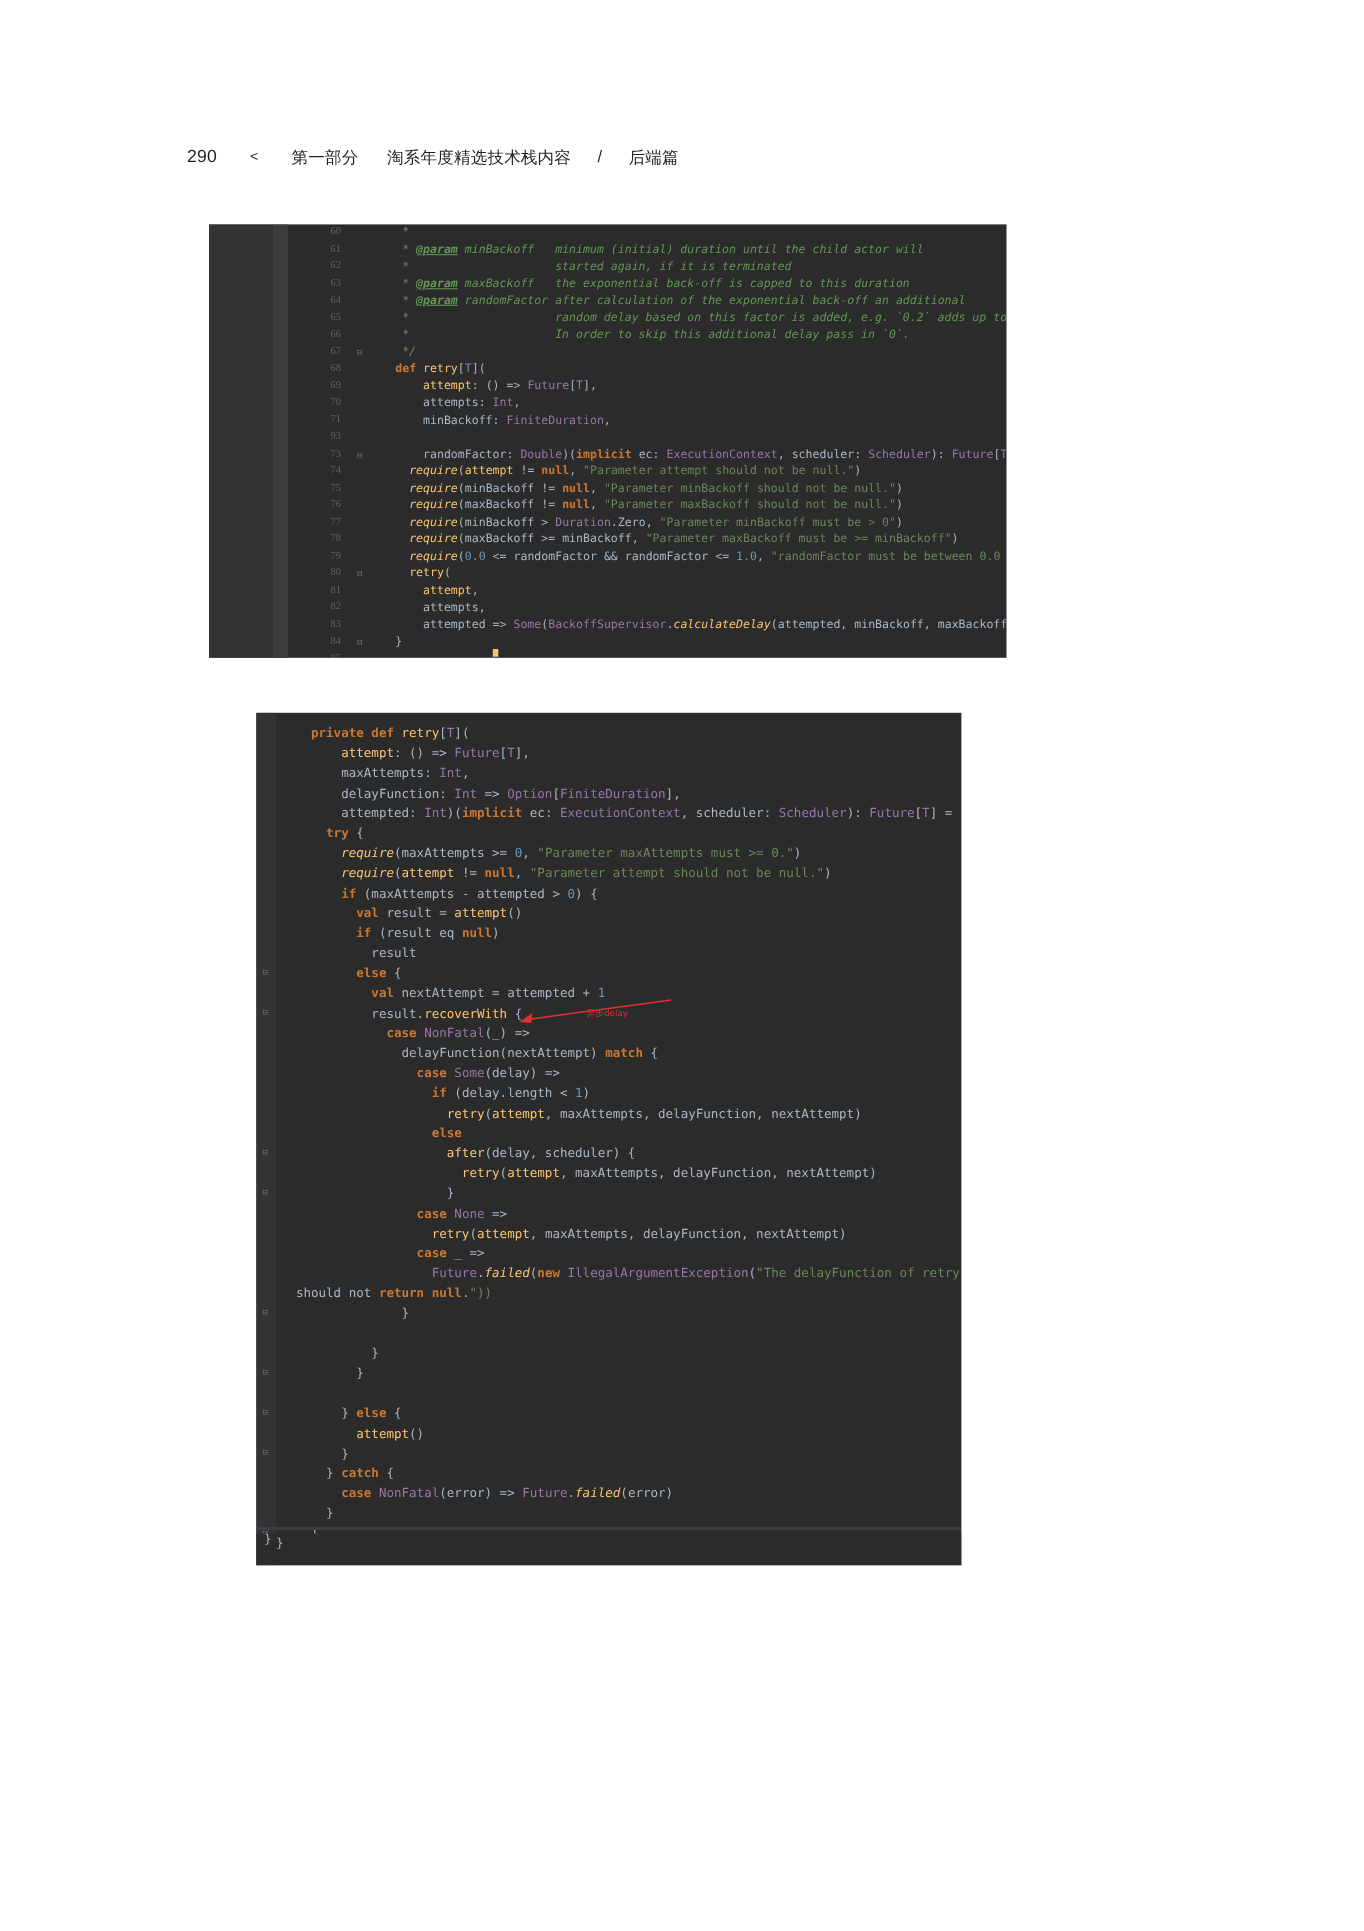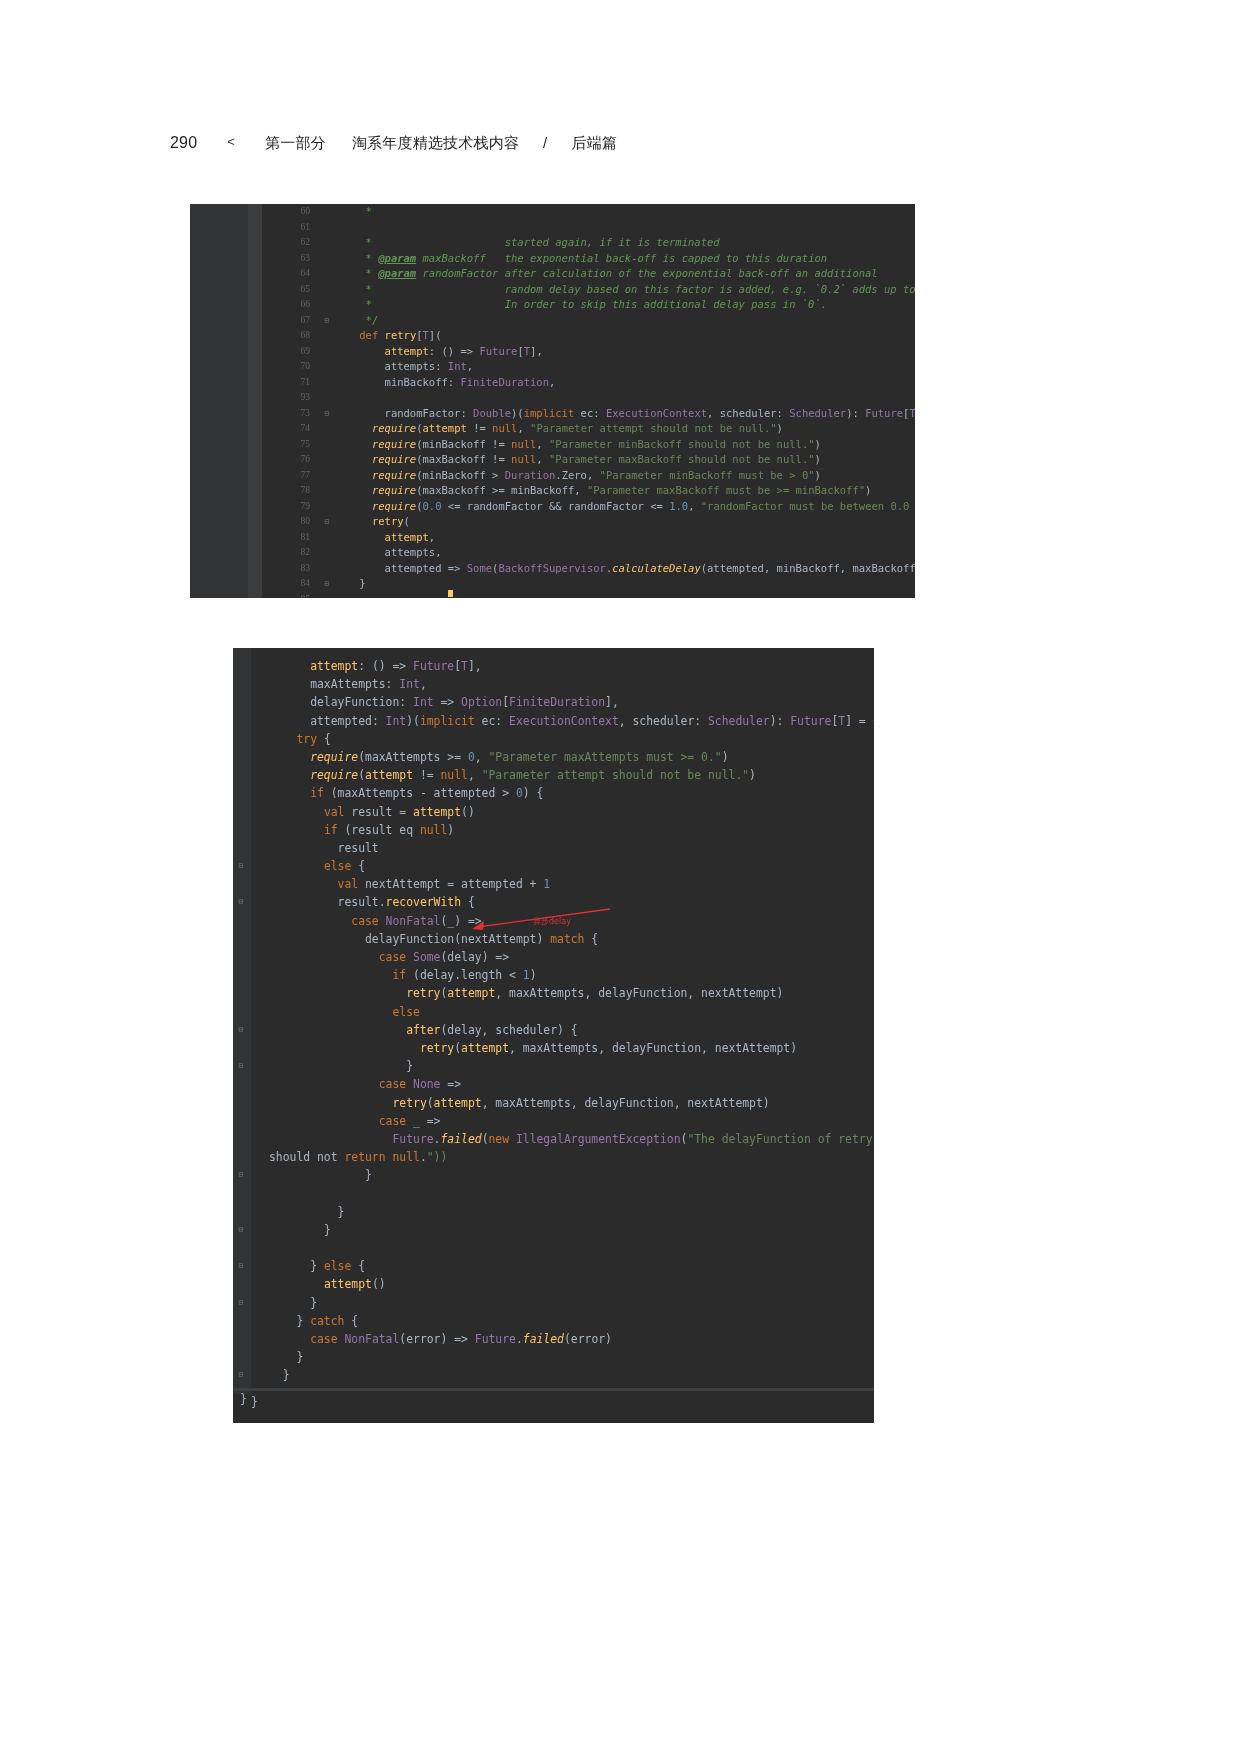--- a/index.html
+++ b/index.html
@@ -169,21 +169,21 @@
     white-space: pre;
   }
   .outside-brace {
     position: absolute;
     left: 240px;
     top: 1392px;
     font-family: "DejaVu Sans Mono", monospace;
     font-size: 11.4px;
     color: #a9b7c6;
   }          
-  .kb { color: #cc7832; font-weight: normal; }
+  .kb { color: #cc7832; font-weight: bold; }
   .fn { color: #ffc66d; }          
   .fi { color: #ffc66d; font-style: italic; }          
   .st { color: #6a8759; }          
   .cm { color: #629755; font-style: italic; }  
   .ctb{ color: #629755; font-style: italic; font-weight: bold; text-decoration: underline; }
   .pr { color: #a9b7c6; }
   .tparam { color: #9876aa; }
   .bl { color: #6897bb; }
 
   
@@ -216,21 +216,21 @@
   <span class="crumb" style="margin-left:10px">淘系年度精选技术栈内容</span>
   <span class="slash">/</span>
   <span class="crumb">后端篇</span>
 </div>
 
 <div class="code-block" id="block-one">
   <div class="gutter"></div>
   <div class="gutter-fold"></div>
   <div class="code-area" id="b1-rows">
       <div class="row"><span class="ln">60</span><span class="fold"></span><span class="src"><span class="cm">     *</span></span></div>
-      <div class="row"><span class="ln">61</span><span class="fold"></span></div>
+      <div class="row"><span class="ln">61</span><span class="fold"></span><span class="src"><span class="cm">     * <span class="ctb">@param</span> minBackoff   minimum (initial) duration until the child actor will</span></span></div>
       <div class="row"><span class="ln">62</span><span class="fold"></span><span class="src"><span class="cm">     *                     started again, if it is terminated</span></span></div>
       <div class="row"><span class="ln">63</span><span class="fold"></span><span class="src"><span class="cm">     * <span class="ctb">@param</span> maxBackoff   the exponential back-off is capped to this duration</span></span></div>
       <div class="row"><span class="ln">64</span><span class="fold"></span><span class="src"><span class="cm">     * <span class="ctb">@param</span> randomFactor after calculation of the exponential back-off an additional</span></span></div>
       <div class="row"><span class="ln">65</span><span class="fold"></span><span class="src"><span class="cm">     *                     random delay based on this factor is added, e.g. `0.2` adds up to `20%` delay.</span></span></div>
       <div class="row"><span class="ln">66</span><span class="fold"></span><span class="src"><span class="cm">     *                     In order to skip this additional delay pass in `0`.</span></span></div>
       <div class="row"><span class="ln">67</span><span class="fold">⊟</span><span class="src"><span class="cm">     */</span></span></div>
       <div class="row"><span class="ln">68</span><span class="fold"></span><span class="src">    <span class="kb">def</span> <span class="fn">retry</span><span class="pr">[</span><span class="tparam">T</span><span class="pr">](</span></span></div>
       <div class="row"><span class="ln">69</span><span class="fold"></span><span class="src">        <span class="fn">attempt</span><span class="pr">:</span> <span class="pr">()</span> <span class="pr">=&gt;</span> <span class="tparam">Future</span><span class="pr">[</span><span class="tparam">T</span><span class="pr">],</span></span></div>
       <div class="row"><span class="ln">70</span><span class="fold"></span><span class="src">        attempts<span class="pr">:</span> <span class="tparam">Int</span><span class="pr">,</span></span></div>
       <div class="row"><span class="ln">71</span><span class="fold"></span><span class="src">        minBackoff<span class="pr">:</span> <span class="tparam">FiniteDuration</span><span class="pr">,</span></span></div>
@@ -248,20 +248,21 @@
       <div class="row"><span class="ln">83</span><span class="fold"></span><span class="src">        attempted <span class="pr">=&gt;</span> <span class="tparam">Some</span><span class="pr">(</span><span class="tparam">BackoffSupervisor</span><span class="pr">.</span><span class="fi">calculateDelay</span><span class="pr">(</span>attempted<span class="pr">,</span> minBackoff<span class="pr">,</span> maxBackoff randomFactor</span></div>
       <div class="row"><span class="ln">84</span><span class="fold">⊟</span><span class="src">    <span class="pr">}</span></span></div>
       <div class="row"><span class="ln">85</span><span class="fold"></span><span class="src"></span></div>
     </div>
   <div class="caret-mark"></div>
 </div>
 
 <div class="code-block" id="block-two">
   <div class="gutter-fold"></div>
   <div class="code-area" id="b2-rows">
+      <div class="row"><span class="fold"></span><span class="srcl">  <span class="kb">private</span> <span class="kb">def</span> <span class="fn">retry</span><span class="pr">[</span><span class="tparam">T</span><span class="pr">](</span></span></div>
       <div class="row"><span class="fold"></span><span class="srcl">      <span class="fn">attempt</span><span class="pr">:</span> <span class="pr">()</span> <span class="pr">=&gt;</span> <span class="tparam">Future</span><span class="pr">[</span><span class="tparam">T</span><span class="pr">],</span></span></div>
       <div class="row"><span class="fold"></span><span class="srcl">      maxAttempts<span class="pr">:</span> <span class="tparam">Int</span><span class="pr">,</span></span></div>
       <div class="row"><span class="fold"></span><span class="srcl">      delayFunction<span class="pr">:</span> <span class="tparam">Int</span> <span class="pr">=&gt;</span> <span class="tparam">Option</span><span class="pr">[</span><span class="tparam">FiniteDuration</span><span class="pr">],</span></span></div>
       <div class="row"><span class="fold"></span><span class="srcl">      attempted<span class="pr">:</span> <span class="tparam">Int</span><span class="pr">)(</span><span class="kb">implicit</span> ec<span class="pr">:</span> <span class="tparam">ExecutionContext</span><span class="pr">,</span> scheduler<span class="pr">:</span> <span class="tparam">Scheduler</span><span class="pr">):</span> <span class="tparam">Future</span><span class="pr">[</span><span class="tparam">T</span><span class="pr">]</span> <span class="pr">=</span> <span class="pr">{</span></span></div>
       <div class="row"><span class="fold"></span><span class="srcl">    <span class="kb">try</span> <span class="pr">{</span></span></div>
       <div class="row"><span class="fold"></span><span class="srcl">      <span class="fi">require</span><span class="pr">(</span>maxAttempts <span class="pr">&gt;=</span> <span class="bl">0</span><span class="pr">,</span> <span class="st">"Parameter maxAttempts must &gt;= 0."</span><span class="pr">)</span></span></div>
       <div class="row"><span class="fold"></span><span class="srcl">      <span class="fi">require</span><span class="pr">(</span><span class="fn">attempt</span> <span class="pr">!=</span> <span class="kb">null</span><span class="pr">,</span> <span class="st">"Parameter attempt should not be null."</span><span class="pr">)</span></span></div>
       <div class="row"><span class="fold"></span><span class="srcl">      <span class="kb">if</span> <span class="pr">(</span>maxAttempts <span class="pr">-</span> attempted <span class="pr">&gt;</span> <span class="bl">0</span><span class="pr">)</span> <span class="pr">{</span></span></div>
       <div class="row"><span class="fold"></span><span class="srcl">        <span class="kb">val</span> result <span class="pr">=</span> <span class="fn">attempt</span><span class="pr">()</span></span></div>
       <div class="row"><span class="fold"></span><span class="srcl">        <span class="kb">if</span> <span class="pr">(</span>result eq <span class="kb">null</span><span class="pr">)</span></span></div>

